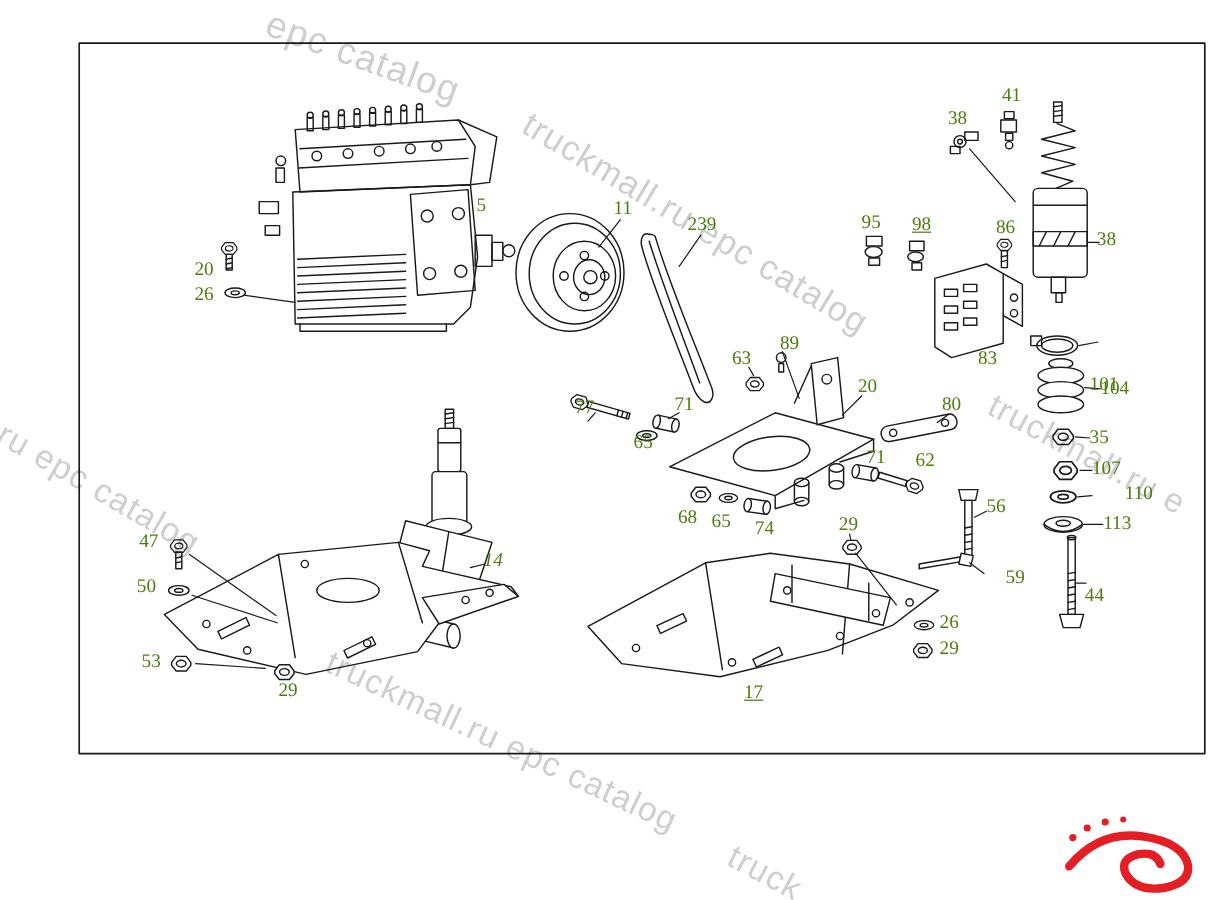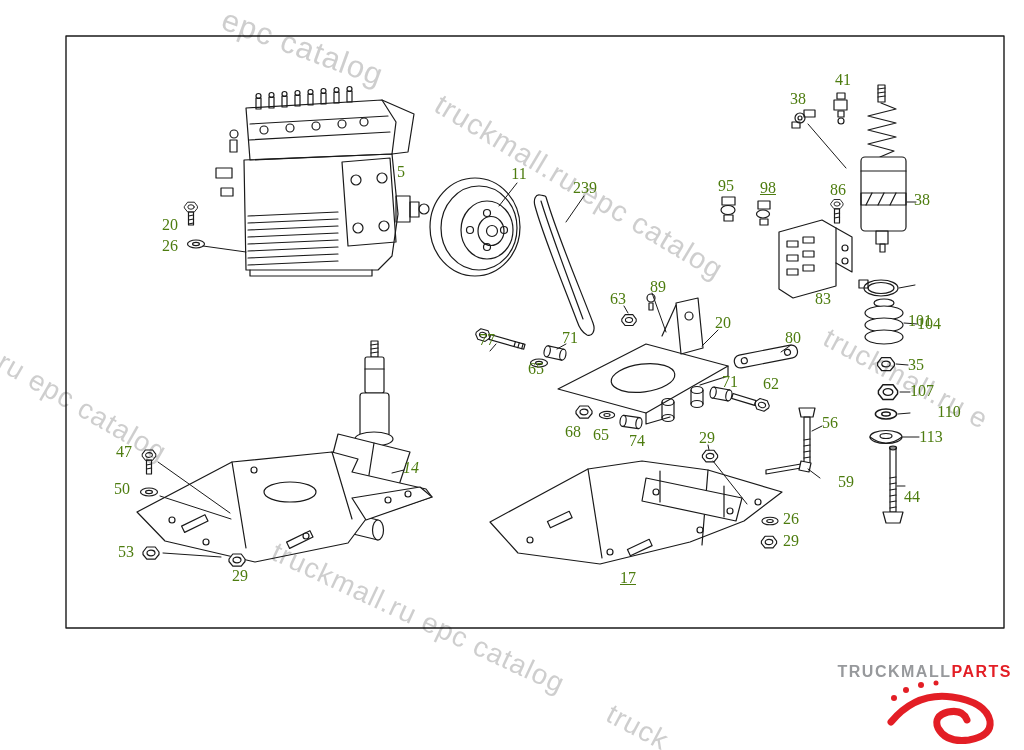--- a/index.html
+++ b/index.html
@@ -382,21 +382,20 @@
       <div class="part-label" style="left: 826px; top: 482px; margin-left: 20px;">59</div>
       <div class="part-label" style="left: 912px; top: 497px;">44</div>
       <div class="part-label" style="left: 122px; top: 489px;">50</div>
       <div class="part-label" style="left: 791px; top: 519px;">26</div>
       <div class="part-label" style="left: 791px; top: 541px;">29</div>
       <div class="part-label" style="left: 126px; top: 552px;">53</div>
       <div class="part-label" style="left: 240px; top: 576px;">29</div>
       <div class="part-label" style="left: 628px; top: 578px; text-decoration: underline;">17</div>
     </div>
 
-  <div class="logo-text"><span style="color: rgb(151, 153, 156);">TRUCKMALL</span><span style="color: rgb(227, 30, 37);">PARTS</span></div>
 
   <svg class="logo-swirl" width="130" height="72" viewBox="0 0 130 72">
     <path d="M15,46 Q40,16 76,21 Q110,26 114,45 Q116,60 93,64 Q70,67 62,52 Q57,40 72,36 Q87,33 91,44" fill="none" stroke="#e31e25" stroke-width="7" stroke-linecap="round"></path>
     <circle cx="18" cy="22" r="3" fill="#e31e25"></circle>
     <circle cx="30" cy="14" r="3" fill="#e31e25"></circle>
     <circle cx="45" cy="9" r="3" fill="#e31e25"></circle>
     <circle cx="60" cy="7" r="2.5" fill="#e31e25"></circle>
   </svg>
 
 </div>

